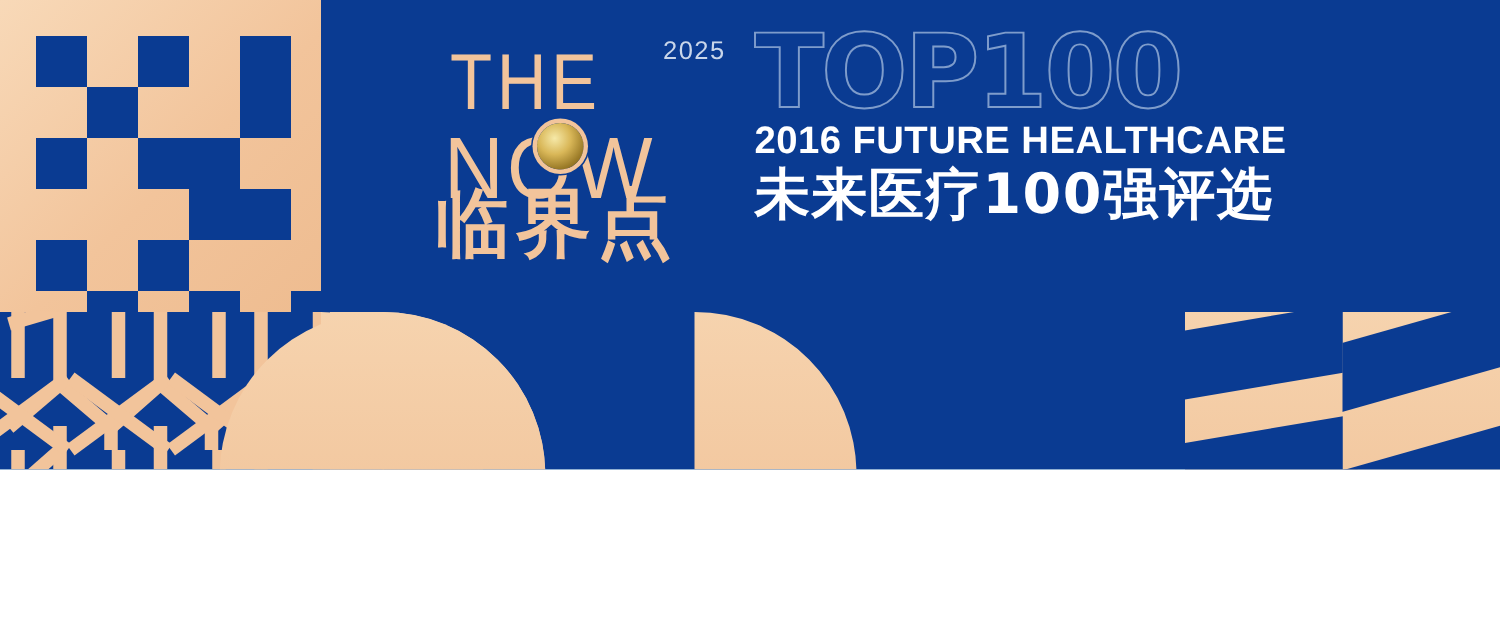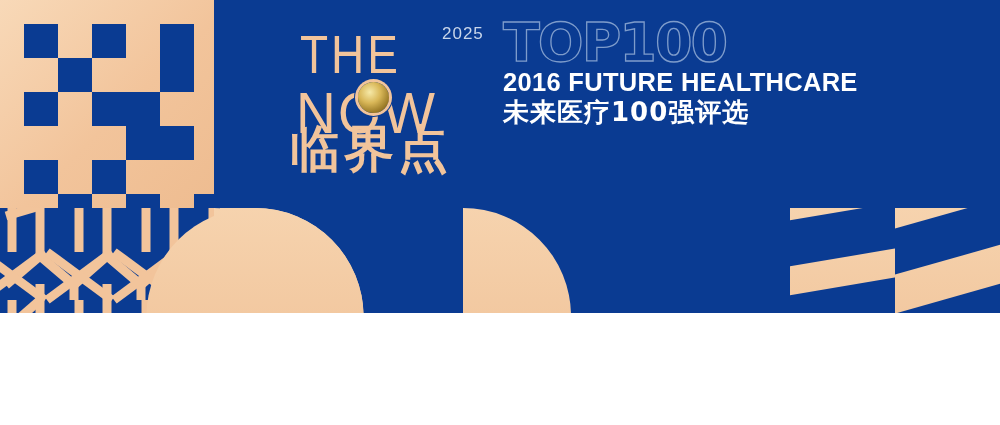--- a/index.html
+++ b/index.html
@@ -87,42 +87,42 @@
   }
 
   
   #headline-block {
     position: absolute;
     left: 503px;
     top: 20px;
     width: 460px;
   }
   .top100-outline {
-    font-size: 54px;
+    font-size: 68px;
     line-height: 0.86;
     font-weight: 700;
     letter-spacing: -2px;
     color: transparent;
     -webkit-text-stroke: 1.3px #7E9CCB;
     font-family: "DejaVu Sans", sans-serif;
   }
   .sub-en {
     margin-top: 4px;
     color: #ffffff;
     font-weight: 700;
     font-size: 25.5px;
     line-height: 1.0;
     letter-spacing: 0.3px;
     font-family: "Liberation Sans", sans-serif;
   }
   .sub-cn {
     margin-top: 3px;
     color: #ffffff;
     font-weight: 700;
-    font-size: 26px;
+    font-size: 37px;
     line-height: 1.05;
     letter-spacing: 1px;
     font-family: "DejaVu Sans", sans-serif;
   }
 </style>
 </head>
 <body>
 
 <div id="poster">
 

